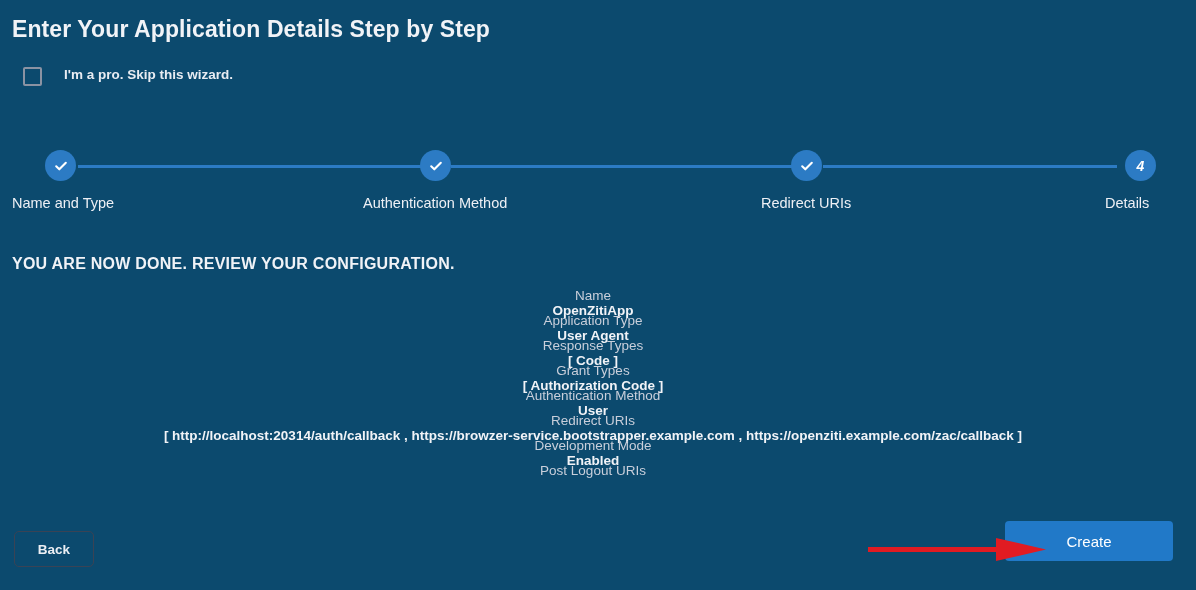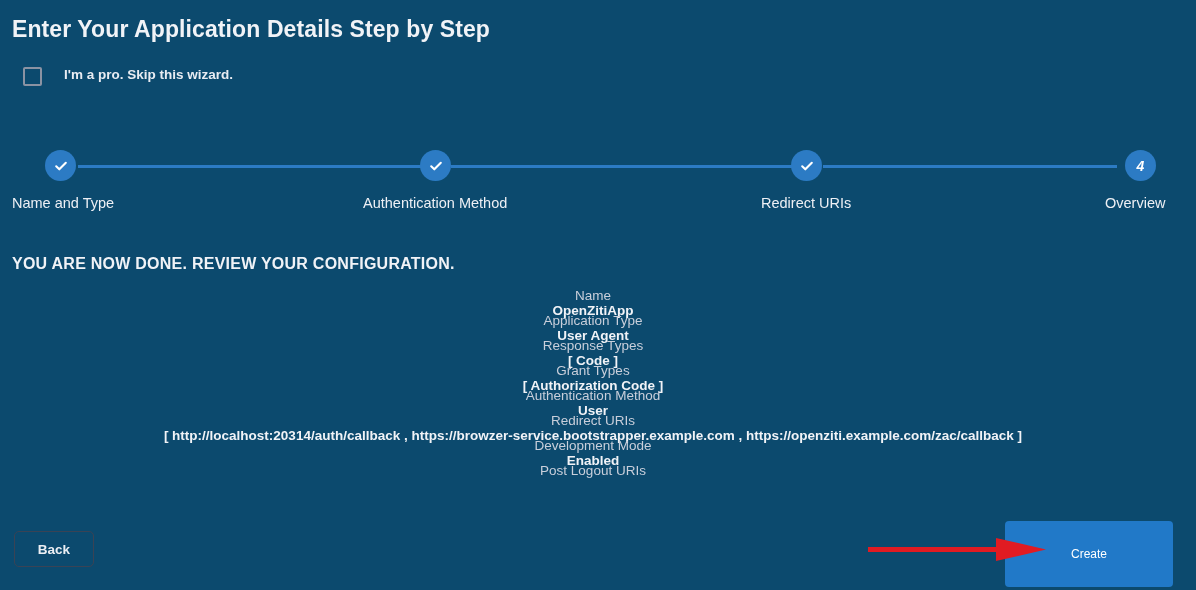--- a/index.html
+++ b/index.html
@@ -170,27 +170,27 @@
     display: flex;
     align-items: center;
     justify-content: center;
   }
 
   .create-button {
     position: absolute;
     left: 1005px;
     top: 521px;
     width: 168px;
-    height: 66px;
+    height: 40px;
     border: none;
     border-radius: 4px;
     background: #2179c8;
     color: #ffffff;
     font-family: "Liberation Sans", sans-serif;
-    font-size: 12px;
+    font-size: 15px;
     font-weight: 400;
     cursor: pointer;
     display: flex;
     align-items: center;
     justify-content: center;
   }
 
   
   .arrow-annotation {
     position: absolute;
@@ -244,21 +244,21 @@
         </span>
       </div>
 
       <div class="circle" style="left:1125px;">
         <span class="num">4</span>
       </div>
 
       <div class="step-label" style="left:12px;">Name and Type</div>
       <div class="step-label" style="left:363px;">Authentication Method</div>
       <div class="step-label" style="left:761px;">Redirect URIs</div>
-      <div class="step-label" style="left:1105px;">Overview</div>
+      <div class="step-label" style="left:1105px;">Details</div>
     </div>
   </div>
 
   <div class="review-heading">YOU ARE NOW DONE. REVIEW YOUR CONFIGURATION.</div>
 
   <div class="summary">
 
     <div class="summary-row">
       <span class="row-key">Name</span>
       <span class="row-val">OpenZitiApp</span>

